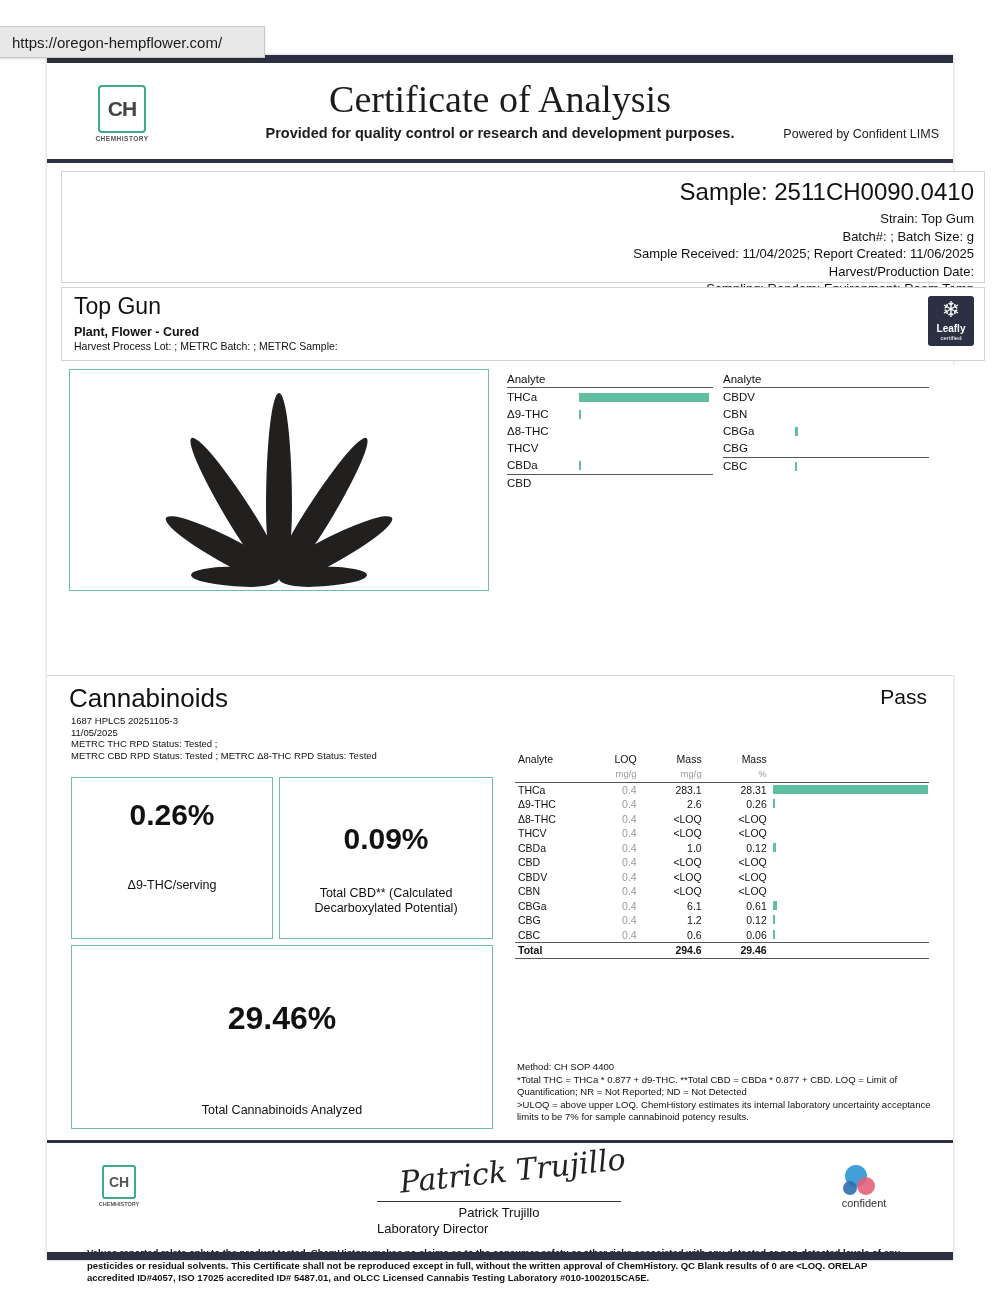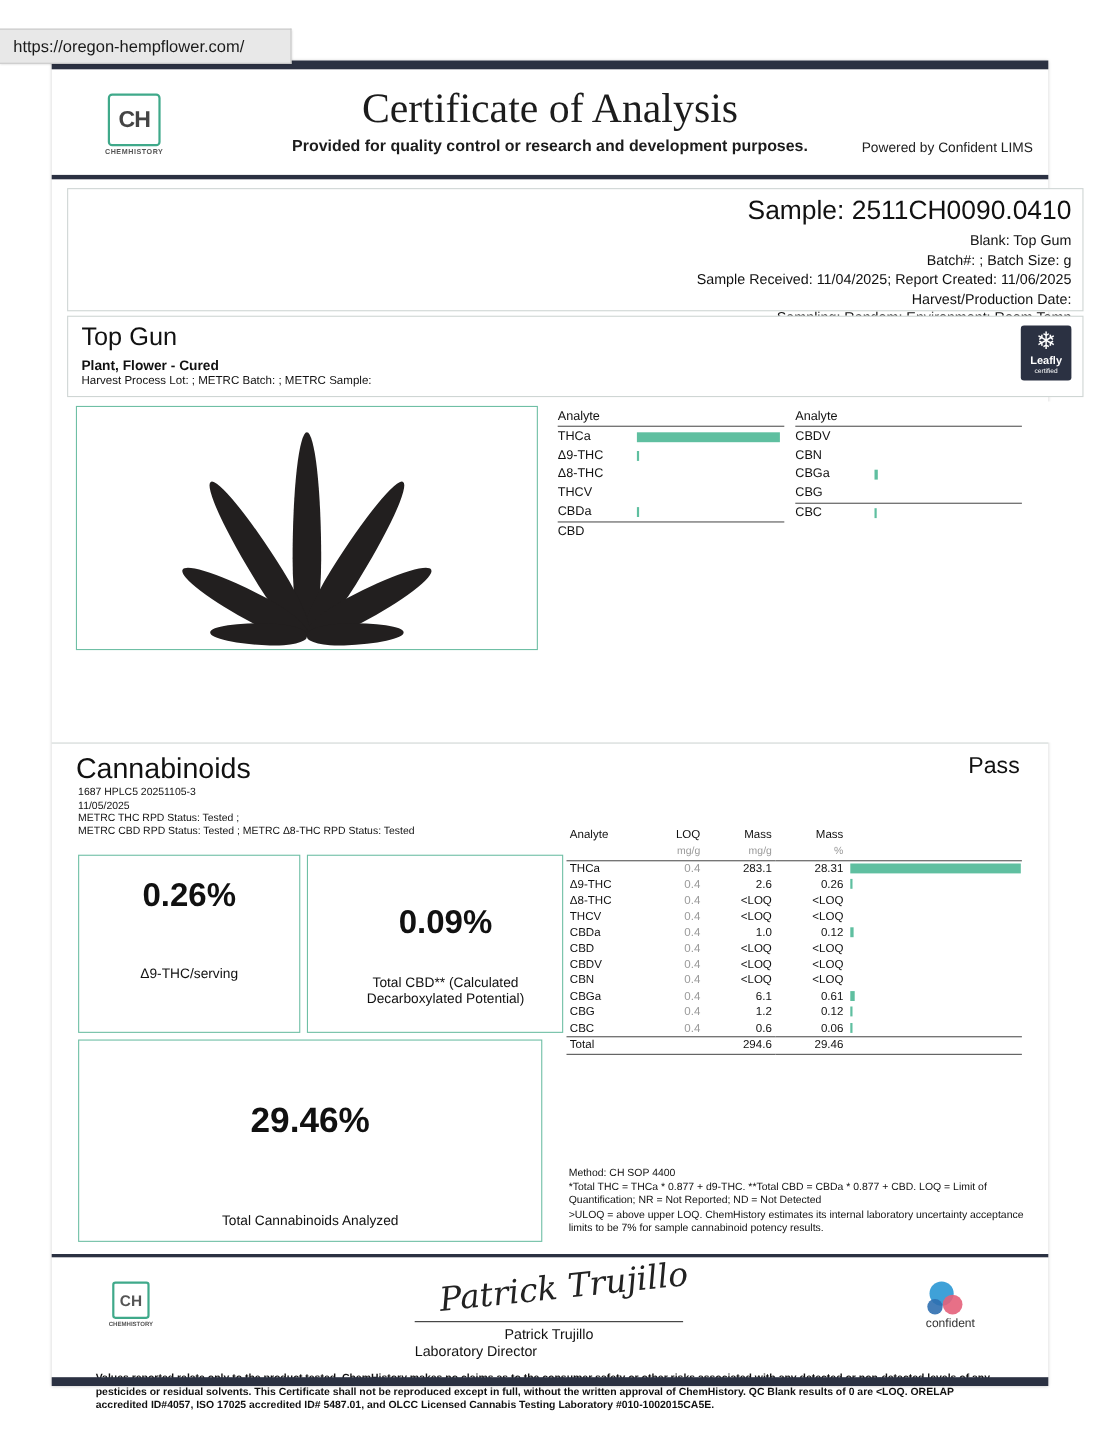--- a/index.html
+++ b/index.html
@@ -271,21 +271,21 @@
     font-size: 30px;
     font-weight: bold;
     color: #111;
   }
   .bigbox .cap {
     font-size: 12.5px;
     color: #111;
     line-height: 15px;
   }
   .box1 { left: 24px; top: 722px; width: 200px; height: 160px; }
-  .box2 { left: 232px; top: 722px; width: 212px; height: 160px; padding-left: 19px; }
+  .box2 { left: 232px; top: 722px; width: 212px; height: 160px; }
   .box3 { left: 24px; top: 890px; width: 420px; height: 182px; }
   
   .res-tbl {
     position: absolute;
     left: 468px; top: 698px;
     width: 414px;
     font-size: 10.5px;
     color: #111;
   }
   .res-tbl table { border-collapse: collapse; width: 414px; }
@@ -306,21 +306,21 @@
     padding: 1px 3px;
     text-align: right;
     height: 12.5px;
   }
   .res-tbl td.l { text-align: left; }
   .res-tbl td.loq { color: #9a9a9a; }
   .res-tbl .hdrrow th { border-bottom: none; }
   .res-tbl .totalrow td {
     border-top: 1px solid #555;
     border-bottom: 1px solid #555;
-    font-weight: normal;
+    font-weight: bold;
   }
   .barcell { position: relative; width: 160px; }
   .hbar {
     position: absolute;
     left: 3px; top: 2px;
     height: 9px;
     background: #5fbfa0;
   }
   .method {
     position: absolute;
@@ -429,21 +429,21 @@
       </div>
       <div class="coa-title">Certificate of Analysis</div>
       <div class="coa-sub">Provided for quality control or research and development purposes.</div>
       <div class="powered">Powered by Confident LIMS</div>
     </div>
     <div class="hrule" style="top:104px;"></div>
 
     <div class="panel sample-panel">
       <div class="sample-id">Sample: 2511CH0090.0410</div>
       <div class="sample-lines">
-        <div>Blank: Top Gum</div>
+        <div>Strain: Top Gum</div>
         <div>Batch#: ; Batch Size:  g</div>
         <div>Sample Received: 11/04/2025; Report Created: 11/06/2025</div>
         <div>Harvest/Production Date:</div>
         <div>Sampling: Random; Environment: Room Temp</div>
       </div>
     </div>
 
     <div class="panel strain-panel">
       <div class="strain-name">Top Gun</div>
       <div class="strain-type">Plant, Flower - Cured</div>

